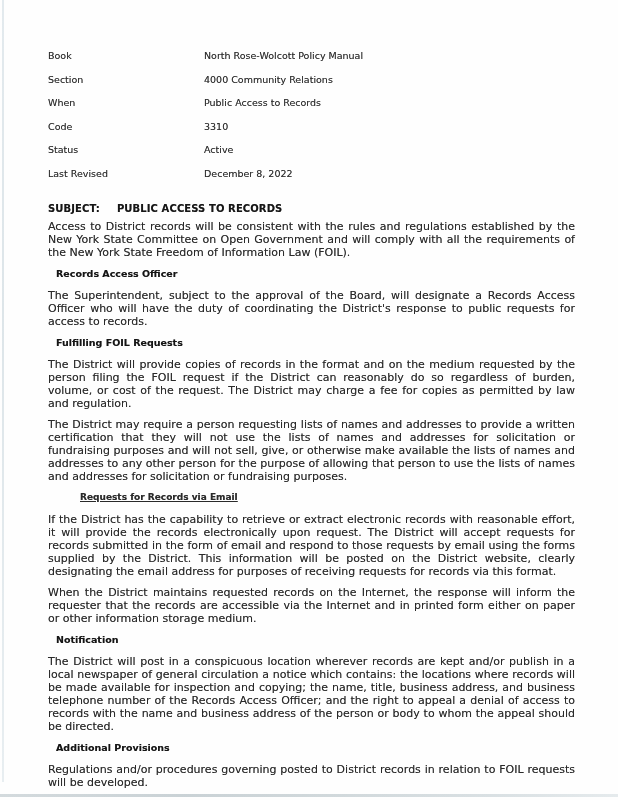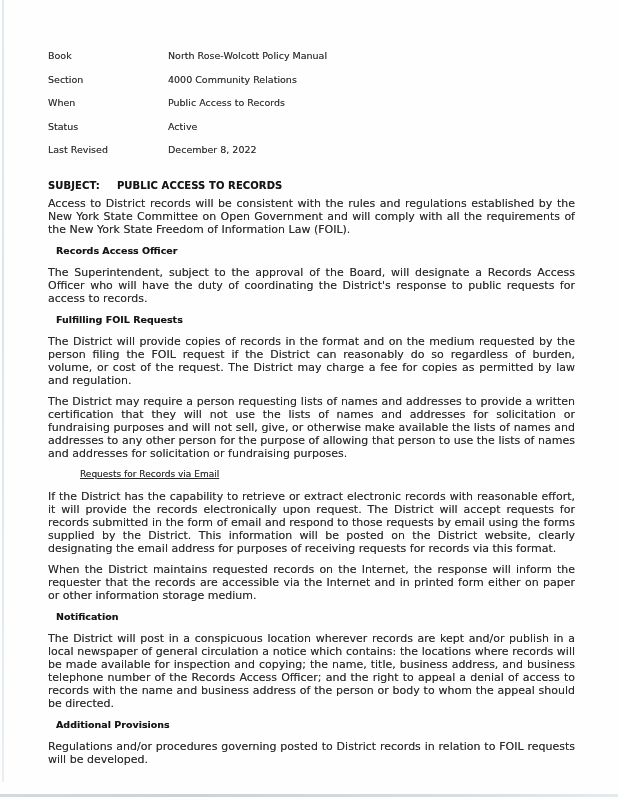--- a/index.html
+++ b/index.html
@@ -41,20 +41,21 @@
   }
   
   .meta { margin-bottom: 22px; }
   .meta-row {
     display: flex;
     align-items: flex-start;
     margin-bottom: 10px;
     font-size: 9.5px;
     line-height: 13.5px;
     color: #2e2e2e;
+    gap: 36px;
   }
   .meta-label { width: 120px; flex: 0 0 120px; }
   .meta-value { flex: 1; }
   
   .subject {
     font-size: 10px;
     font-weight: bold;
     color: #161616;
     line-height: 13px;
     margin-bottom: 5px;
@@ -73,21 +74,21 @@
   .h-bold {
     margin: 4px 0 9px 8px;
     font-size: 9.5px;
     font-weight: bold;
     color: #151515;
     line-height: 13px;
   }
   .h-underline {
     margin: 4px 0 9px 0;
     font-size: 9px;
-    font-weight: normal;
+    font-weight: bold;
     text-decoration: underline;
     color: #2a2a2a;
     line-height: 13px;
     padding-left: 32px;
   }
 </style>
 </head>
 <body>
 
 <div class="page">
@@ -101,20 +102,24 @@
         <span class="meta-label">Book</span>
         <span class="meta-value">North Rose-Wolcott Policy Manual</span>
       </div>
       <div class="meta-row">
         <span class="meta-label">Section</span>
         <span class="meta-value">4000 Community Relations</span>
       </div>
       <div class="meta-row">
         <span class="meta-label">When</span>
         <span class="meta-value">Public Access to Records</span>
+      </div>
+      <div class="meta-row">
+        <span class="meta-label">Code</span>
+        <span class="meta-value">3310</span>
       </div>
       <div class="meta-row">
         <span class="meta-label">Status</span>
         <span class="meta-value">Active</span>
       </div>
       <div class="meta-row">
         <span class="meta-label">Last Revised</span>
         <span class="meta-value">December 8, 2022</span>
       </div>
     </div>

